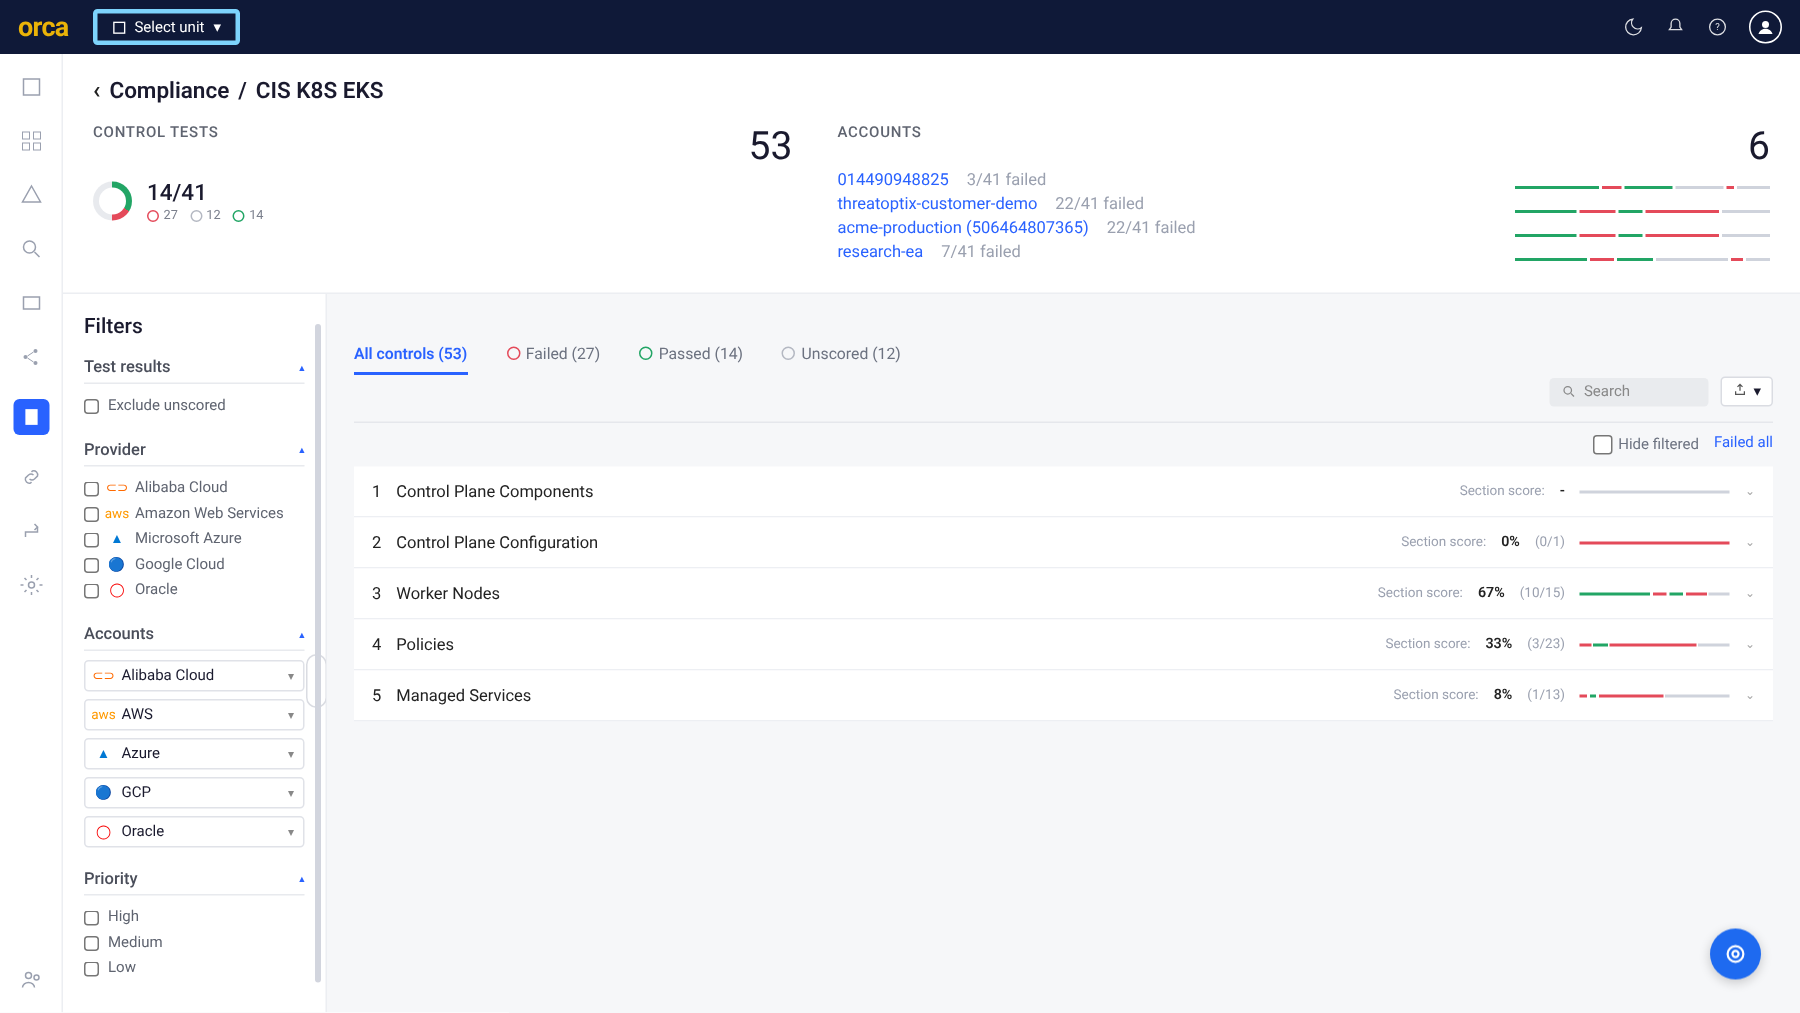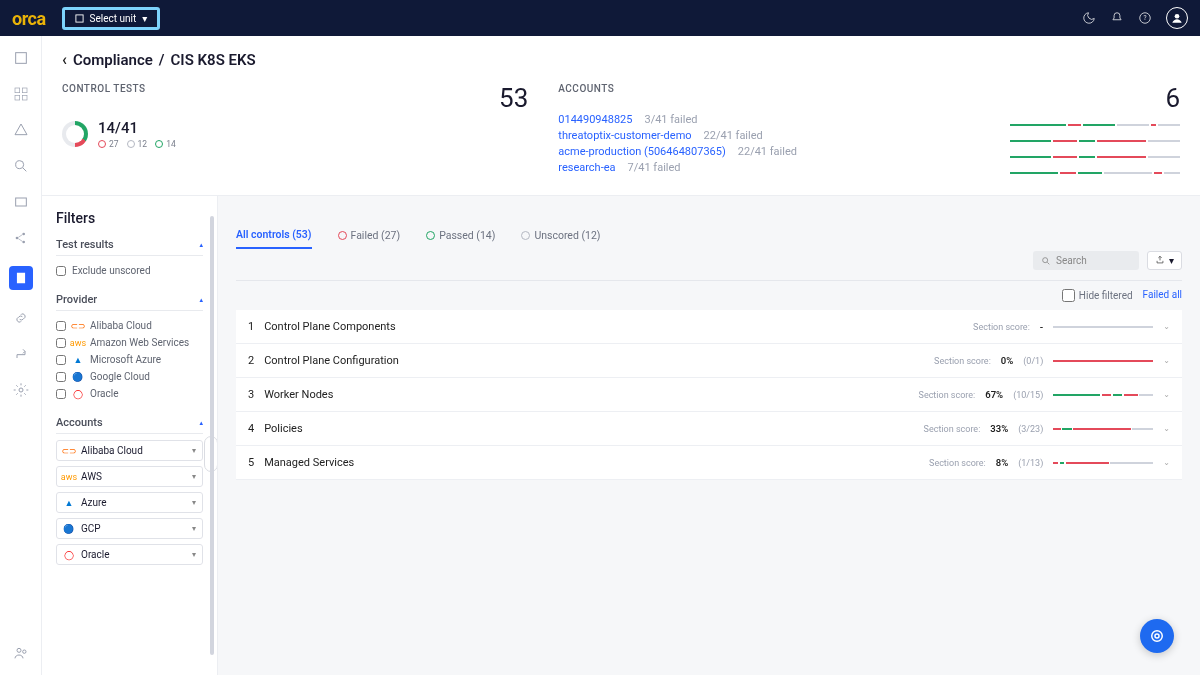--- a/index.html
+++ b/index.html
@@ -311,20 +311,35 @@
             </div>
           <div class="acct-select">
               <span class="prov-icon">🔵</span>
               <span>GCP</span>
             </div>
           <div class="acct-select">
               <span class="prov-icon" style="color:#f80000">◯</span>
               <span>Oracle</span>
             </div>
         </div>
+        <div class="filter-sec">
+          <div class="filter-head">Priority</div>
+          <label class="chk-row">
+              <input type="checkbox" style="">
+              <span>High</span>
+            </label>
+          <label class="chk-row">
+              <input type="checkbox" style="">
+              <span>Medium</span>
+            </label>
+          <label class="chk-row">
+              <input type="checkbox" style="">
+              <span>Low</span>
+            </label>
+        </div>
         <div class="drag-handle">⟩</div>
       </div>
 
       <div class="results-panel">
         <div class="tabs-row">
           <div class="tab active">
               <span>All controls (53)</span>
             </div>
           <div class="tab">
               <i class="tab-icon" style="border-color:#e44a5a"></i>

